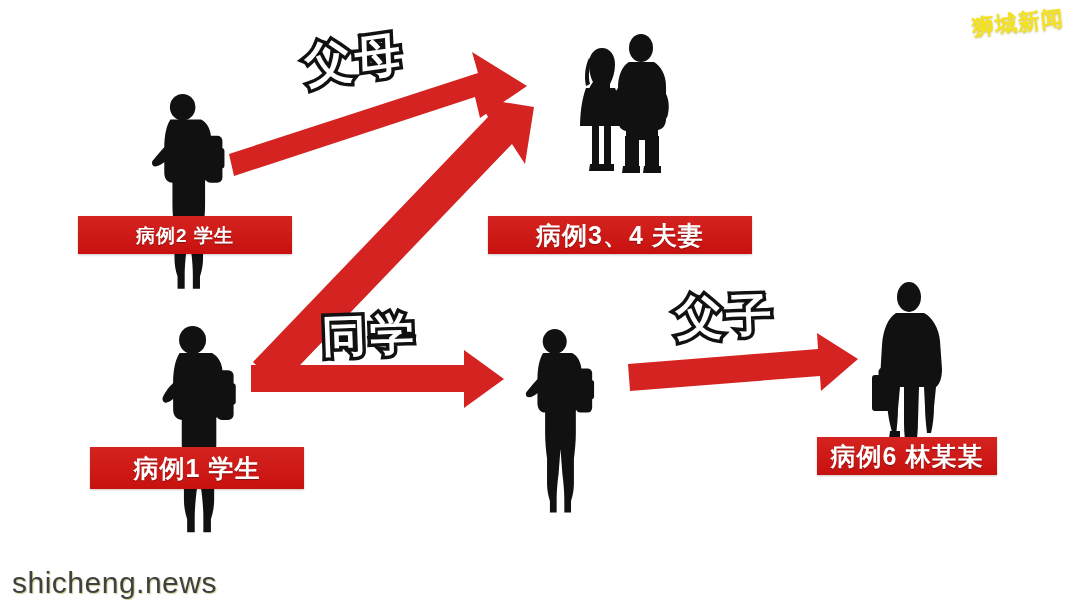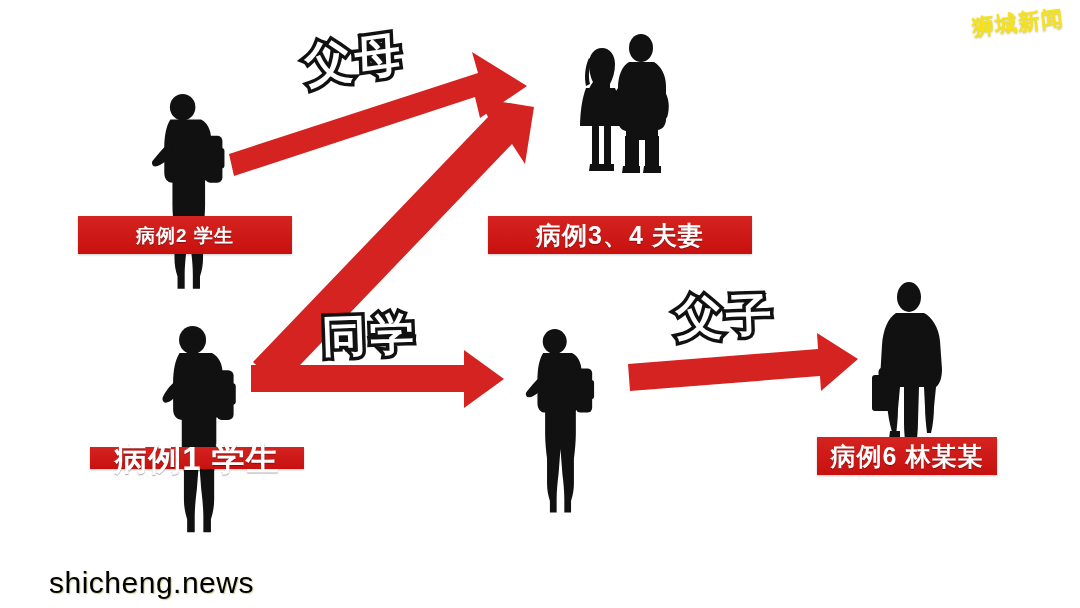--- a/index.html
+++ b/index.html
@@ -37,21 +37,21 @@
     text-align: center;
     box-shadow: 0 1px 2px rgba(0,0,0,0.22);
     text-shadow: 0 1px 1px rgba(0,0,0,0.35);
     line-height: 1;
     display: flex;
     align-items: center;
     justify-content: center;
   }
   #label-case2 { left: 78px;  top: 216px; width: 214px; height: 38px; font-size: 19px; }
   #label-case34 { left: 488px; top: 173px; width: 264px; height: 38px; font-size: 25px; margin-top: 43px; }
-  #label-case1 { left: 90px;  top: 447px; width: 214px; height: 22px; font-size: 33px; }
+  #label-case1 { left: 90px;  top: 447px; width: 214px; height: 42px; font-size: 25px; }
   #label-case5 { left: 452px; top: 442px; width: 206px; height: 38px; font-size: 25px; }
   #label-case6 { left: 797px; top: 437px; width: 180px; height: 38px; font-size: 25px; margin-left: 20px; }
 
   
   .relation-label {
     position: absolute;
     font-weight: bold;
     color: #ffffff;
     line-height: 1;
     white-space: nowrap;
@@ -72,25 +72,24 @@
     font-size: 22px;
     font-weight: bold;
     letter-spacing: 1px;
     transform: rotate(-6deg);
     text-shadow: 0 1px 2px rgba(120,110,0,0.45);
   }
   #wm-bottom {
     position: absolute;
     left: 12px;
     bottom: 8px;
-    color: #000000;
+    color: #404040;
     font-size: 30px;
     letter-spacing: 0.5px;
     text-shadow: 1px 1px 1px rgba(150,145,20,0.45);
-    margin-left: 37px;
   }
 </style>
 </head>
 <body>
 
 <div id="stage">
 
   <svg id="svg-layer" viewBox="0 0 1080 608">
 
     <g>

